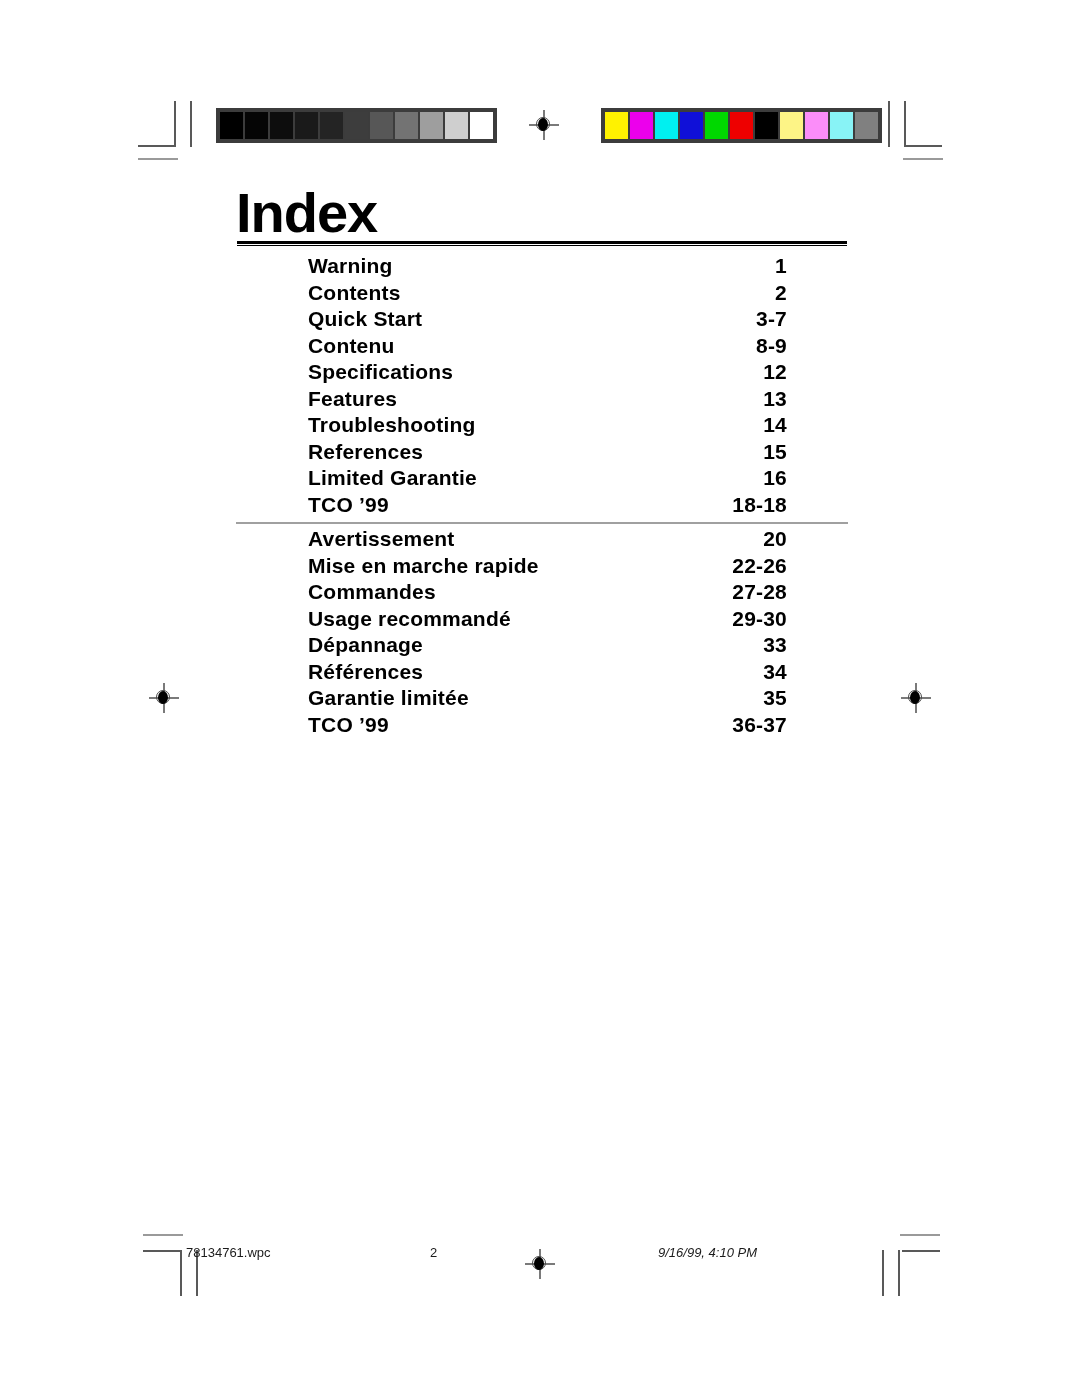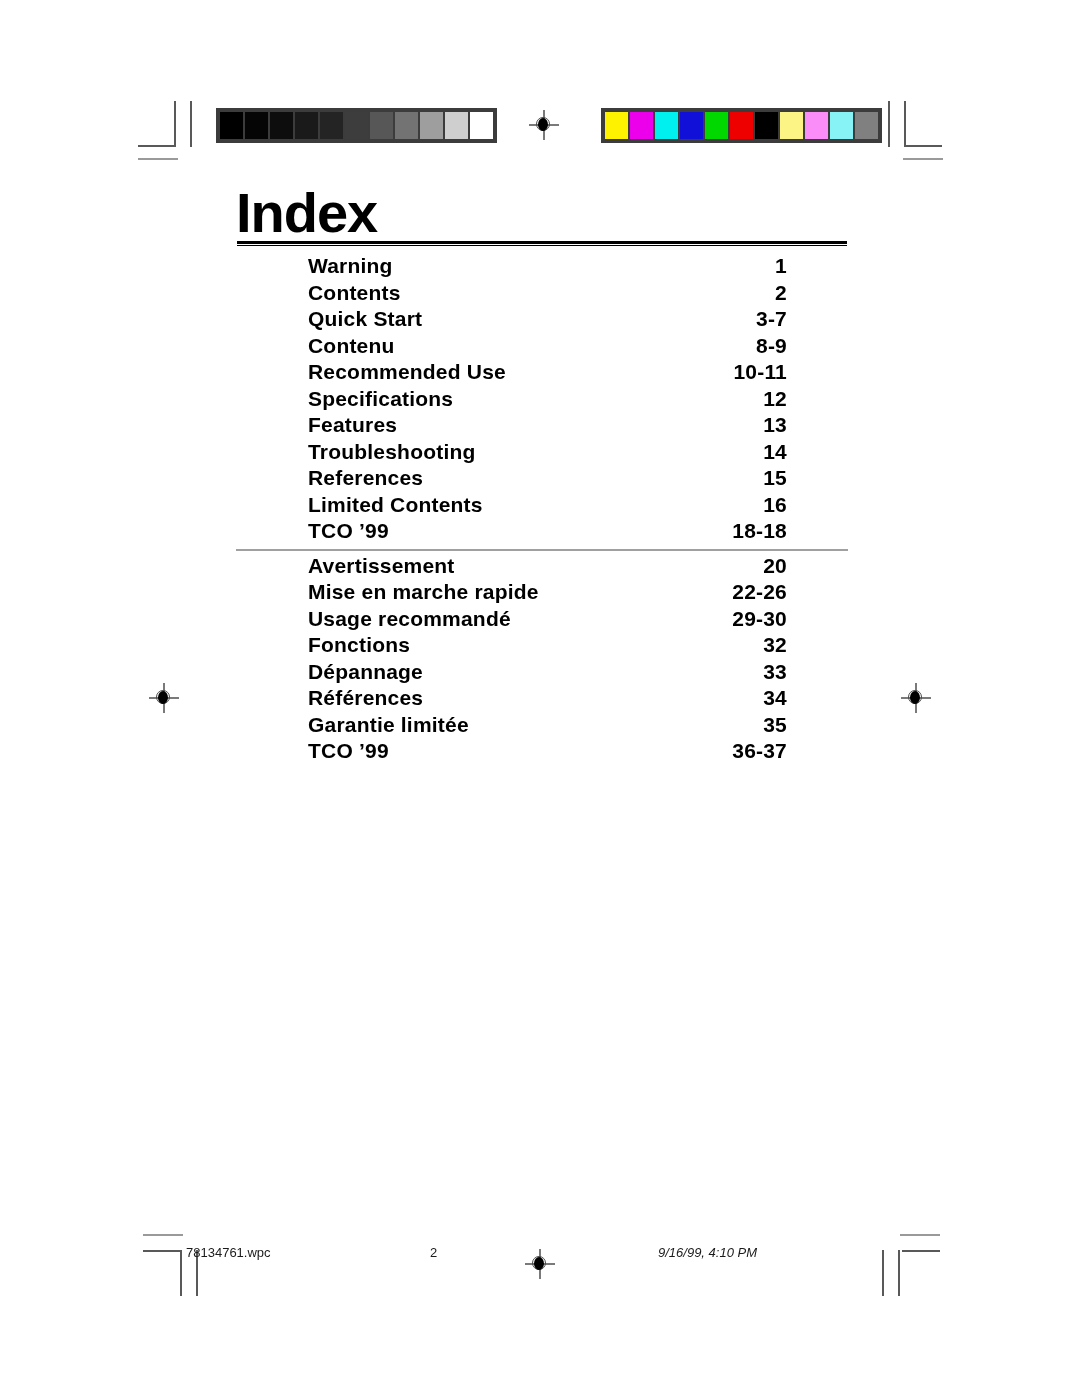--- a/index.html
+++ b/index.html
@@ -254,74 +254,69 @@
       <span class="label">Quick Start</span>
       <span class="spacer"></span>
       <span class="pages">3-7</span>
     </div>
     <div class="index-row">
       <span class="label">Contenu</span>
       <span class="spacer"></span>
       <span class="pages">8-9</span>
     </div>
     <div class="index-row">
-      <span class="label">Recommended Use</span>
-      <span class="spacer"></span>
-      <span class="pages">10-11</span>
-    </div>
-    <div class="index-row">
       <span class="label">Specifications</span>
       <span class="spacer"></span>
       <span class="pages">12</span>
     </div>
     <div class="index-row">
       <span class="label">Features</span>
       <span class="spacer"></span>
       <span class="pages">13</span>
     </div>
     <div class="index-row">
       <span class="label">Troubleshooting</span>
       <span class="spacer"></span>
       <span class="pages">14</span>
     </div>
     <div class="index-row">
       <span class="label">References</span>
       <span class="spacer"></span>
       <span class="pages">15</span>
     </div>
     <div class="index-row">
-      <span class="label">Limited Contents</span>
+      <span class="label">Limited Garantie</span>
       <span class="spacer"></span>
       <span class="pages">16</span>
     </div>
     <div class="index-row">
       <span class="label">TCO ’99</span>
       <span class="spacer"></span>
       <span class="pages">18-18</span>
     </div>
     <div class="section-rule"></div>
     <div class="index-row">
       <span class="label">Avertissement</span>
       <span class="spacer"></span>
       <span class="pages">20</span>
     </div>
     <div class="index-row">
       <span class="label">Mise en marche rapide</span>
       <span class="spacer"></span>
       <span class="pages">22-26</span>
     </div>
     <div class="index-row">
+      <span class="label">Commandes</span>
+      <span class="spacer"></span>
+      <span class="pages">27-28</span>
+    </div>
+    <div class="index-row">
       <span class="label">Usage recommandé</span>
       <span class="spacer"></span>
       <span class="pages">29-30</span>
-    </div>
-    <div class="index-row">
-      <span class="label">Fonctions</span>
-      <span class="spacer"></span>
-      <span class="pages">32</span>
     </div>
     <div class="index-row">
       <span class="label">Dépannage</span>
       <span class="spacer"></span>
       <span class="pages">33</span>
     </div>
     <div class="index-row">
       <span class="label">Références</span>
       <span class="spacer"></span>
       <span class="pages">34</span>

